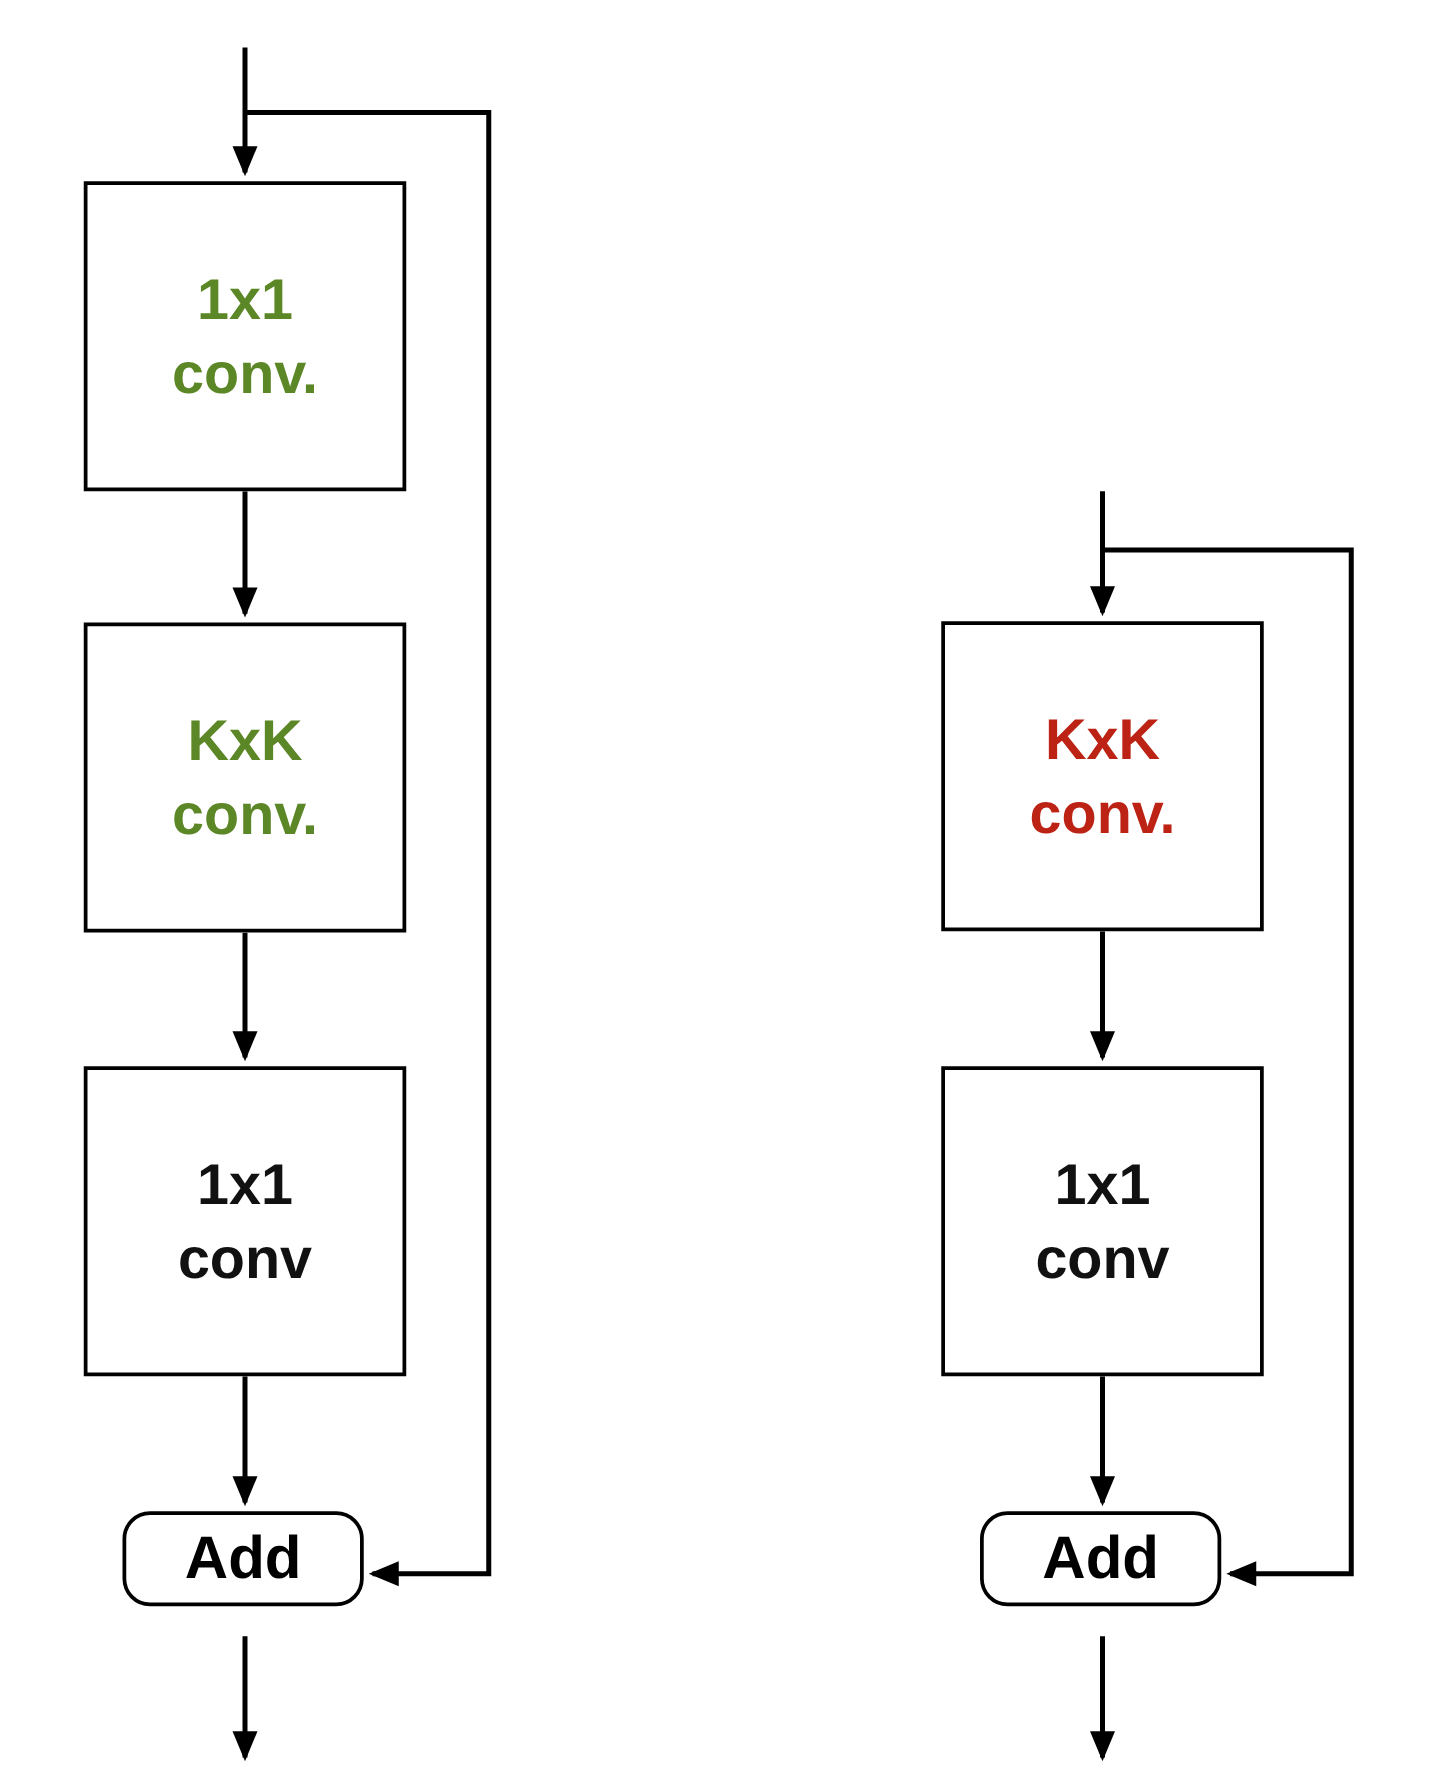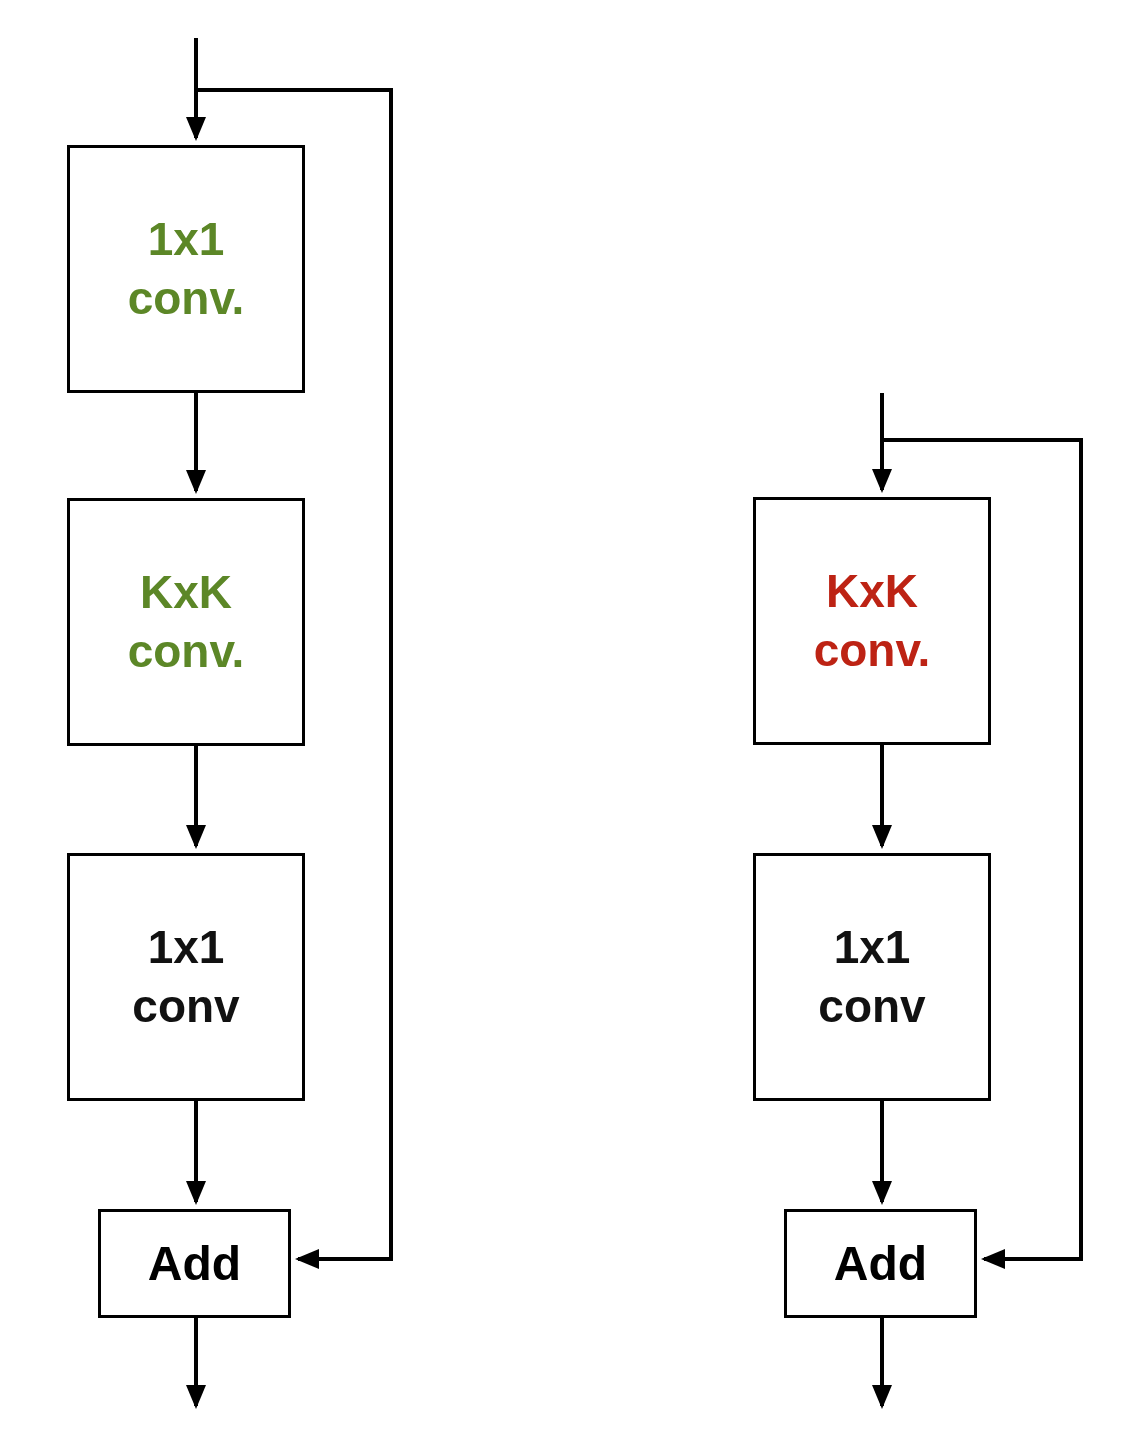--- a/index.html
+++ b/index.html
@@ -31,27 +31,28 @@
     display: flex;
     flex-direction: column;
     align-items: center;
     justify-content: center;
     text-align: center;
     font-weight: bold;
     font-size: 46px;
     line-height: 1.28;
   }
   .conv-box {
-    width: 238px;
+    width: 258px;
     height: 248px;
   }
   .add-box {
     width: 193px;
-    height: 109px;
+    height: 76px;
     font-size: 48px;
+    border-radius: 22px;
   }
   .box-line {
     display: block;
     white-space: nowrap;
   }
   
   .pos-left-1 { left: 67px;  top: 145px; }
   .pos-left-2 { left: 67px;  top: 498px; }
   .pos-left-3 { left: 67px;  top: 853px; }
   .pos-left-add { left: 98px; top: 1209px; }

